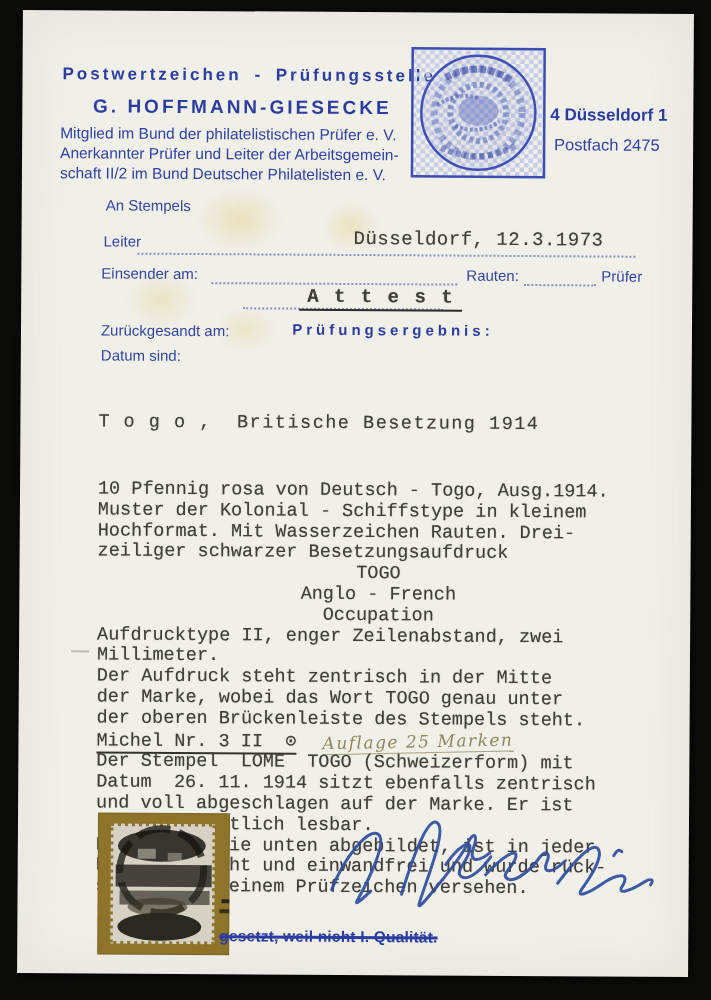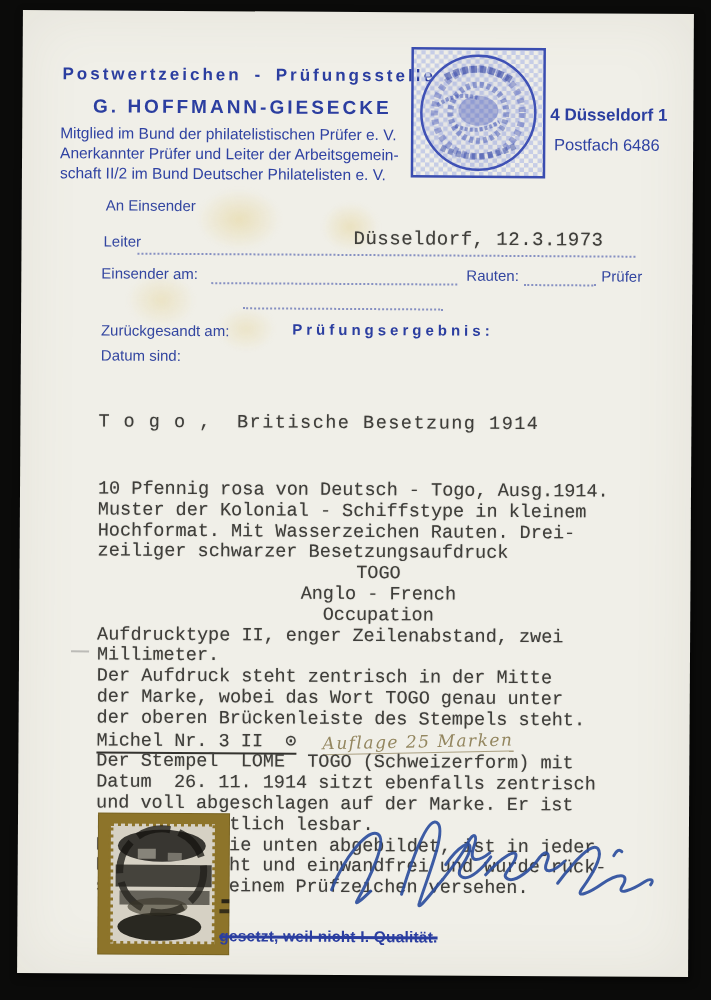--- a/index.html
+++ b/index.html
@@ -68,36 +68,37 @@
     <circle cx="71" cy="67" r="57" fill="rgba(70,90,180,0.06)" stroke="#3f51b5" stroke-width="2.5"></circle>
     <circle cx="71" cy="67" r="44" fill="none" stroke="#3f51b5" stroke-width="7" stroke-dasharray="5 4" opacity="0.40"></circle>
     <circle cx="71" cy="67" r="28" fill="none" stroke="#3a4db0" stroke-width="6" stroke-dasharray="4 3" opacity="0.45"></circle>
     <ellipse cx="71" cy="65" rx="20" ry="15" fill="#3f51b5" opacity="0.35"></ellipse>
     <path d="M38,32 Q70,14 104,34" fill="none" stroke="#2f42a2" stroke-width="7" stroke-dasharray="6 3" opacity="0.55"></path>
     <path d="M34,102 Q70,120 108,100" fill="none" stroke="#2f42a2" stroke-width="6" stroke-dasharray="5 3" opacity="0.45"></path>
     <path d="M30,60 q18,-14 40,-8 M48,80 q22,10 44,-4" fill="none" stroke="#3a4db0" stroke-width="4" stroke-dasharray="3 2" opacity="0.5"></path>
   </svg>
 
   <div class="abs addr1" style="left:528px;top:92px;">4 Düsseldorf 1</div>
-  <div class="abs addr2" style="left:530px;top:108px;">Postfach 6486</div>
+  <div class="abs addr2" style="left:530px;top:108px;">Postfach 2475</div>
 
-  <div class="abs lbl" style="left:84px;top:186px;">An Einsender</div>
+  <div class="abs lbl" style="left:84px;top:186px;">An Stempels</div>
 
   <div class="abs lbl" style="left:82px;top:222px;">Leiter</div>
   <div class="abs dotline" style="left:116px;top:242px;width:498px;"></div>
   <div class="abs mono typed" style="left:332px;top:216px;">Düsseldorf, 12.3.1973</div>
 
   <div class="abs lbl" style="left:80px;top:254px;">Einsender am:</div>
   <div class="abs dotline" style="left:190px;top:271px;width:246px;"></div>
   <div class="abs lbl" style="left:445px;top:254px;">Rauten:</div>
   <div class="abs dotline" style="left:503px;top:271px;width:72px;"></div>
   <div class="abs lbl" style="left:580px;top:254px;">Prüfer</div>
 
   <div class="abs lbl" style="left:80px;top:279px;margin-top:32px;">Zurückgesandt am:</div>
   <div class="abs dotline" style="left:222px;top:296px;width:200px;"></div>
+  <div class="abs mono attest-word" style="left:278px;top:274px;">A t t e s t</div>
 
   <div class="abs result" style="left:252px;top:309px;">Prüfungsergebnis:</div>
   <div class="abs lbl" style="left:80px;top:336px;">Datum sind:</div>
 
   <div class="abs margin-dash" style="left:52px;top:640px;"></div>
 
   <div id="attest-body" class="abs mono" style="left:78px;top:360px;">
     <div class="title">T o g o ,  Britische Besetzung 1914</div>
   <div class="tline"><span>10 Pfennig rosa von Deutsch - Togo, Ausg.1914.</span></div><div class="tline"><span>Muster der Kolonial - Schiffstype in kleinem</span></div><div class="tline"><span>Hochformat. Mit Wasserzeichen Rauten. Drei-</span></div><div class="tline"><span>zeiliger schwarzer Besetzungsaufdruck</span></div><div class="tline center"><span>TOGO</span></div><div class="tline center"><span>Anglo - French</span></div><div class="tline center"><span>Occupation</span></div><div class="tline"><span>Aufdrucktype II, enger Zeilenabstand, zwei</span></div><div class="tline"><span>Millimeter.</span></div><div class="tline"><span>Der Aufdruck steht zentrisch in der Mitte</span></div><div class="tline"><span>der Marke, wobei das Wort TOGO genau unter</span></div><div class="tline"><span>der oberen Brückenleiste des Stempels steht.</span></div><div class="tline"><span class="uline">Michel Nr. 3 II  ⊙</span><span class="handnote">Auflage 25 Marken</span></div><div class="tline"><span>Der Stempel  LOME  TOGO (Schweizerform) mit</span></div><div class="tline"><span>Datum  26. 11. 1914 sitzt ebenfalls zentrisch</span></div><div class="tline"><span>und voll abgeschlagen auf der Marke. Er ist</span></div><div class="tline"><span>klar und deutlich lesbar.</span></div><div class="tline"><span>Das Stück, wie unten abgebildet, ist in jeder</span></div><div class="tline"><span>Beziehung echt und einwandfrei und wurde rück-</span></div><div class="tline"><span>seitig mit meinem Prüfzeichen versehen.</span></div></div>
 

